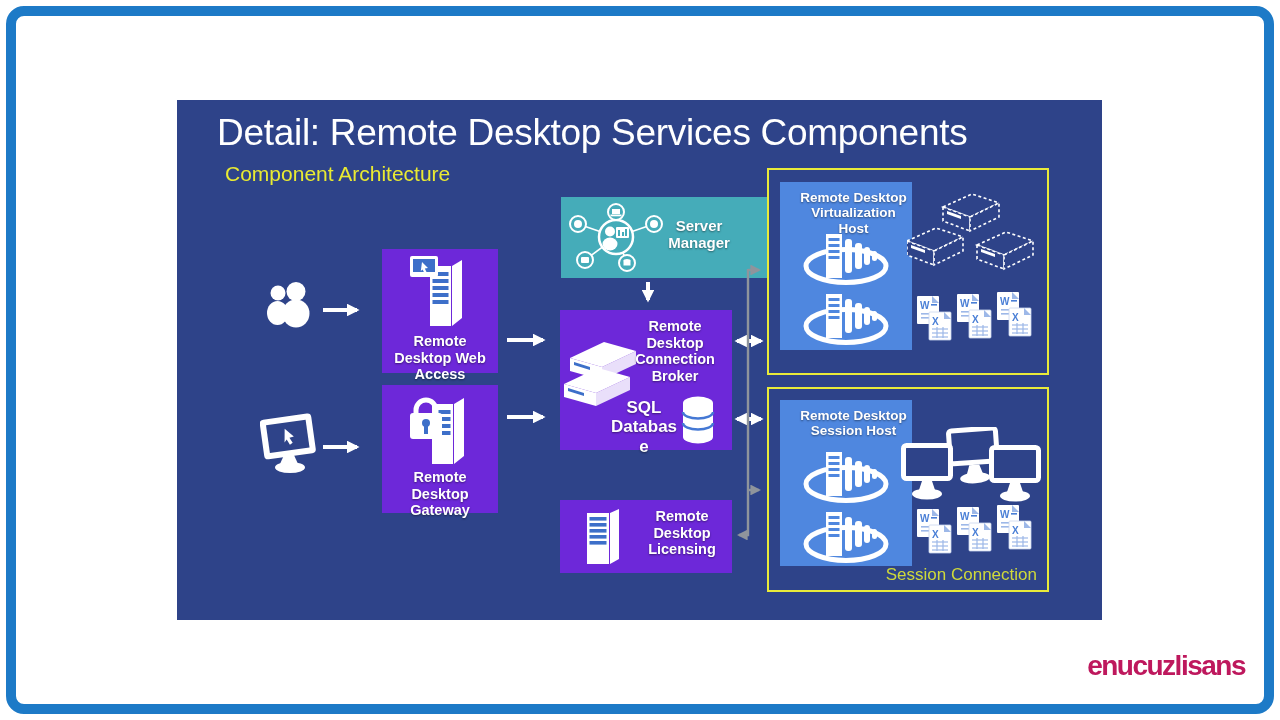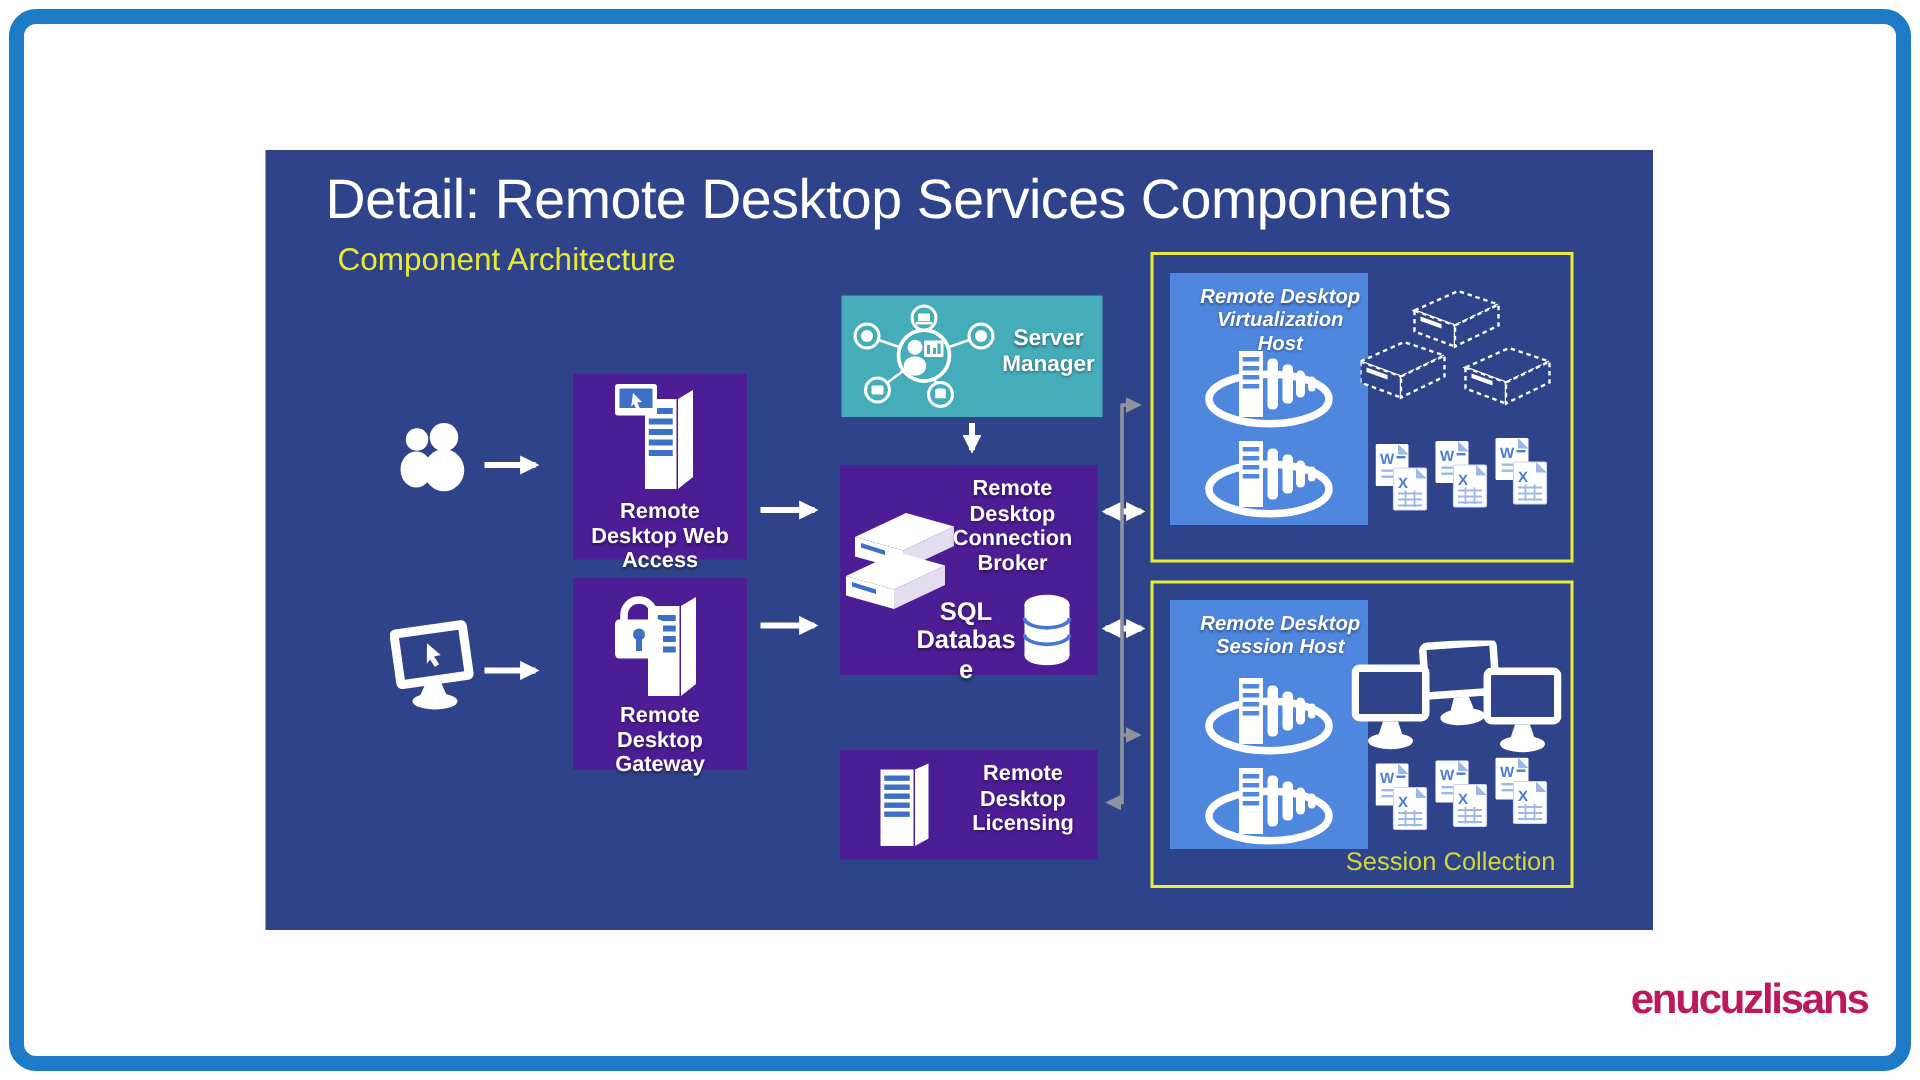--- a/index.html
+++ b/index.html
@@ -6,30 +6,30 @@
   html,body { width:1280px; height:720px; background:#fff; font-family:"Liberation Sans", sans-serif; }
   #canvas { position:relative; width:1280px; height:720px; background:#fff; overflow:hidden;border-radius:14px; }
 
   .frame { position:absolute; inset:6px; border:10px solid #1d7ac7; border-radius:18px; }
 
   .panel { position:absolute; left:177px; top:100px; width:925px; height:520px; background:#2e4389; }
 
   .title { position:absolute; left:40px; top:12px; font-size:37px; font-weight:400; color:#ffffff; letter-spacing:-0.3px; }
   .subtitle { position:absolute; left:48px; top:62px; font-size:21px; font-weight:400; color:#e9ea32; }
 
-  .node { position:absolute; background:#4c1d95; }
+  .node { position:absolute; background:#6d28d9; }
   .lbl { white-space:pre-line; color:#fff; font-weight:bold; text-align:center;
          text-shadow:0 1px 2px rgba(0,0,0,.45); line-height:1.14; }
 
   .webaccess { left:205px; top:149px; width:116px; height:124px; }
   .gateway   { left:205px; top:285px; width:116px; height:128px; }
   .webaccess .lbl, .gateway .lbl { position:absolute; left:0; right:0; top:84px; font-size:14.5px; }
   .webaccess svg, .gateway svg { position:absolute; left:50%; transform:translateX(-50%); top:5px; }
 
-  .servermanager { left:384px; top:97px; width:174px; height:81px; background:#45acb9; }
+  .servermanager { left:384px; top:97px; width:206px; height:81px; background:#45acb9; }
   .servermanager .lbl { position:absolute; left:106px; top:20px; width:64px; font-size:15px; }
   .servermanager svg { position:absolute; left:3px; top:5px; }
 
   .broker { left:383px; top:210px; width:172px; height:140px; }
   .broker .lbl.main { position:absolute; left:62px; top:8px; width:106px; font-size:14.5px; }
   .broker .lbl.sql  { position:absolute; left:50px; top:88px; width:68px; font-size:17px; }
   .broker svg.rack  { position:absolute; left:2px; top:26px; }
   .broker svg.db    { position:absolute; left:120px; top:84px; }
 
   .licensing { left:383px; top:400px; width:172px; height:73px; }
@@ -37,21 +37,21 @@
   .licensing svg { position:absolute; left:22px; top:7px; }
 
   .collection { position:absolute; border:2px solid #e9eb3a; }
   .vdc { left:590px; top:68px;  width:282px; height:207px; }
   .sc  { left:590px; top:287px; width:282px; height:205px; }
   .collection .clabel { position:absolute; right:10px; bottom:5px; font-size:17px; color:#cfd93a; font-weight:400; }
 
   .host { position:absolute; background:#4f87df; }
   .vhost { left:11px; top:12px; width:132px; height:168px; }
   .shost { left:11px; top:11px; width:132px; height:166px; }
-  .host .lbl { position:absolute; left:15px; right:0; top:8px; font-size:13.5px;font-style:italic; }
+  .host .lbl { position:absolute; left:15px; right:0; top:8px; font-size:13.5px; }
   .host svg.vm1 { position:absolute; left:50%; transform:translateX(-50%); top:48px; }
   .host svg.vm2 { position:absolute; left:50%; transform:translateX(-50%); top:108px; }
 
   .deco { position:absolute; }
 
   .connector { position:absolute; left:0; top:0; pointer-events:none; }
 
   .logo { position:absolute; right:35px; top:650px; font-size:28px; font-weight:bold;
           color:#be185d; letter-spacing:-1.5px; }
 </style>
@@ -329,21 +329,21 @@
           <ellipse cx="26" cy="51" rx="15" ry="5.5" fill="#fff"></ellipse>
         </g>
       </svg>
 
       <svg class="deco" style="left:148px;top:116px" width="118" height="62" viewBox="0 0 118 62">
         <use href="#docpair"></use>
         <use href="#docpair" transform="translate(40,-2)"></use>
         <use href="#docpair" transform="translate(80,-4)"></use>
       </svg>
 
-      <div class="clabel">Session Collection</div>
+      <div class="clabel">Session Connection</div>
     </div>
 
     <svg class="connector" width="925" height="520" viewBox="0 0 925 520">
       <defs>
         <marker id="aw" viewBox="0 0 10 10" refX="8" refY="5" markerWidth="3.2" markerHeight="3.2" orient="auto-start-reverse">
           <path d="M0 0 L10 5 L0 10 z" fill="#fff"></path>
         </marker>
         <marker id="ag" viewBox="0 0 10 10" refX="8" refY="5" markerWidth="4.5" markerHeight="4.5" orient="auto-start-reverse">
           <path d="M0 0 L10 5 L0 10 z" fill="#8f949c"></path>
         </marker>

